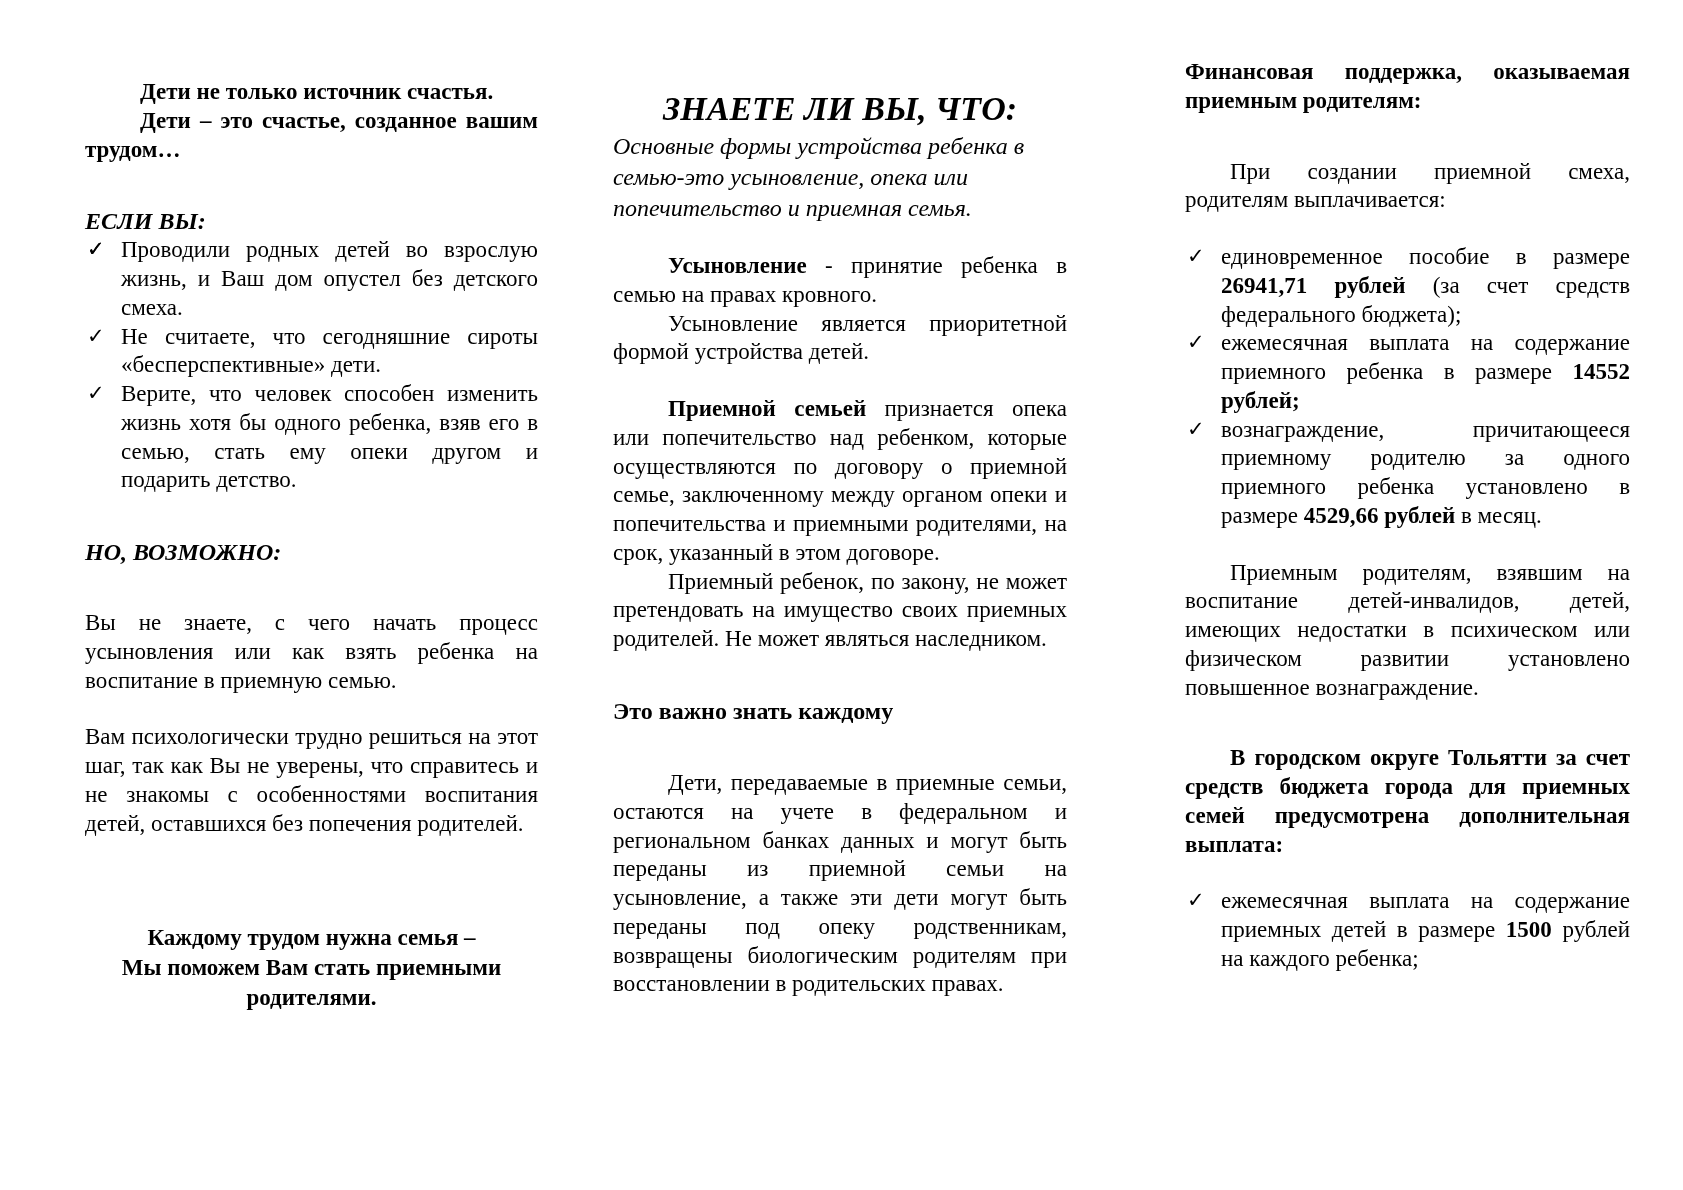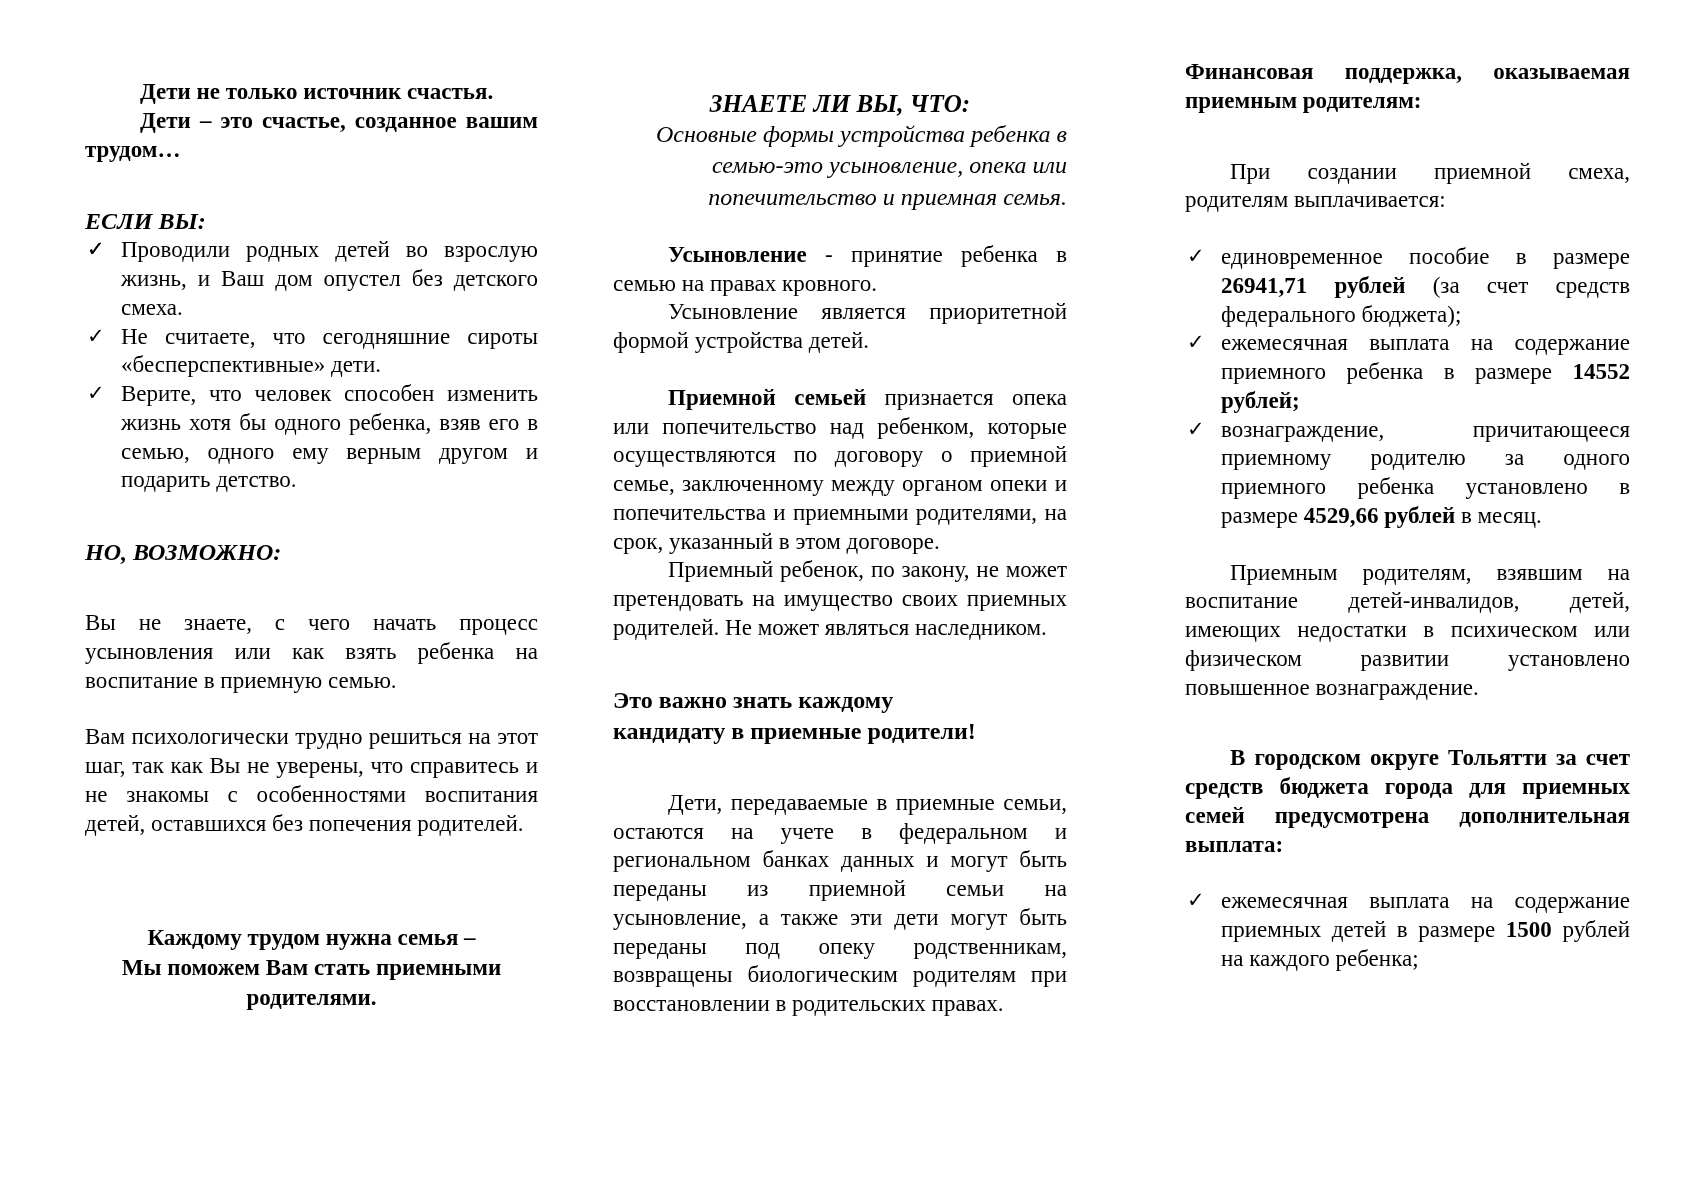--- a/index.html
+++ b/index.html
@@ -20,22 +20,22 @@
   .indent-sm { text-indent:45px; }
   .b { font-weight:bold; }
 
   .gap-s { margin-top:28px; }
   .gap-m { margin-top:42px; }
   .gap-l { margin-top:85px; }
 
   h3.section-h {
     font-size:24px; font-weight:bold; font-style:italic; line-height:1.25;
   }
-  .col-2 .know-h { font-size:25px; font-weight:bold; font-style:italic; text-align:center; }
-  .col-2 .know-sub { font-size:24px; font-style:italic; text-align:right; line-height:1.3; }
+  .col-2 .know-h { font-size:34px; font-weight:bold; font-style:italic; text-align:center; }
+  .col-2 .know-sub { font-size:24px; font-style:italic; text-align:left; line-height:1.3; }
   .col-2 .important-h { font-size:24px; font-weight:bold; text-align:left; line-height:1.3; }
   .col-3 .fin-h { font-size:23px; font-weight:bold; text-align:justify; }
 
   ul.checks { list-style:none; }
   ul.checks li { position:relative; padding-left:36px; text-align:justify; }
   .tick {
     position:absolute; left:2px; top:0;
     font-family:"DejaVu Sans",sans-serif;
     font-weight:bold; font-size:21px;
   }
@@ -59,21 +59,21 @@
       <li>
         <span class="tick">✓</span>
         <span>Проводили родных детей во взрослую жизнь, и Ваш дом опустел без детского смеха.</span>
       </li>
       <li>
         <span class="tick">✓</span>
         <span>Не считаете, что сегодняшние сироты «бесперспективные» дети.</span>
       </li>
       <li>
         <span class="tick">✓</span>
-        <span>Верите, что человек способен изменить жизнь хотя бы одного ребенка, взяв его в семью, одного ему верным другом и подарить детство.</span>
+        <span>Верите, что человек способен изменить жизнь хотя бы одного ребенка, взяв его в семью, стать ему опеки другом и подарить детство.</span>
       </li>
     </ul>
 
     <h3 class="section-h gap-m">НО, ВОЗМОЖНО:</h3>
 
     <p class="just gap-m">Вы не знаете, с чего начать процесс усыновления или как взять ребенка на воспитание в приемную семью.</p>
     <p class="just gap-s">Вам психологически трудно решиться на этот шаг, так как Вы не уверены, что справитесь и не знакомы с особенностями воспитания детей, оставшихся без попечения родителей.</p>
 
     <p class="motto gap-l">
       <span>Каждому трудом нужна семья –</span><br>
@@ -86,21 +86,20 @@
     <p class="know-sub">Основные формы устройства ребенка в семью-это усыновление, опека или попечительство и приемная семья.</p>
 
     <p class="just indent gap-s"><span class="b">Усыновление</span><span> - принятие ребенка в семью на правах кровного.</span></p>
     <p class="just indent">Усыновление является приоритетной формой устройства детей.</p>
 
     <p class="just indent gap-s"><span class="b">Приемной семьей</span><span> признается опека или попечительство над ребенком, которые осуществляются по договору о приемной семье, заключенному между органом опеки и попечительства и приемными родителями, на срок, указанный в этом договоре.</span></p>
     <p class="just indent">Приемный ребенок, по закону, не может претендовать на имущество своих приемных родителей. Не может являться наследником.</p>
 
     <p class="important-h gap-m">
       <span>Это важно знать каждому</span><br>
-      <span>кандидату в приемные родители!</span>
     </p>
 
     <p class="just indent gap-m">Дети, передаваемые в приемные семьи, остаются на учете в федеральном и региональном банках данных и могут быть переданы из приемной семьи на усыновление, а также эти дети могут быть переданы под опеку родственникам, возвращены биологическим родителям при восстановлении в родительских правах.</p>
   </div>
 
   <div class="col col-3">
     <h3 class="fin-h">Финансовая поддержка, оказываемая приемным родителям:</h3>
 
     <p class="just indent-sm gap-m">При создании приемной смеха, родителям выплачивается:</p>
 

